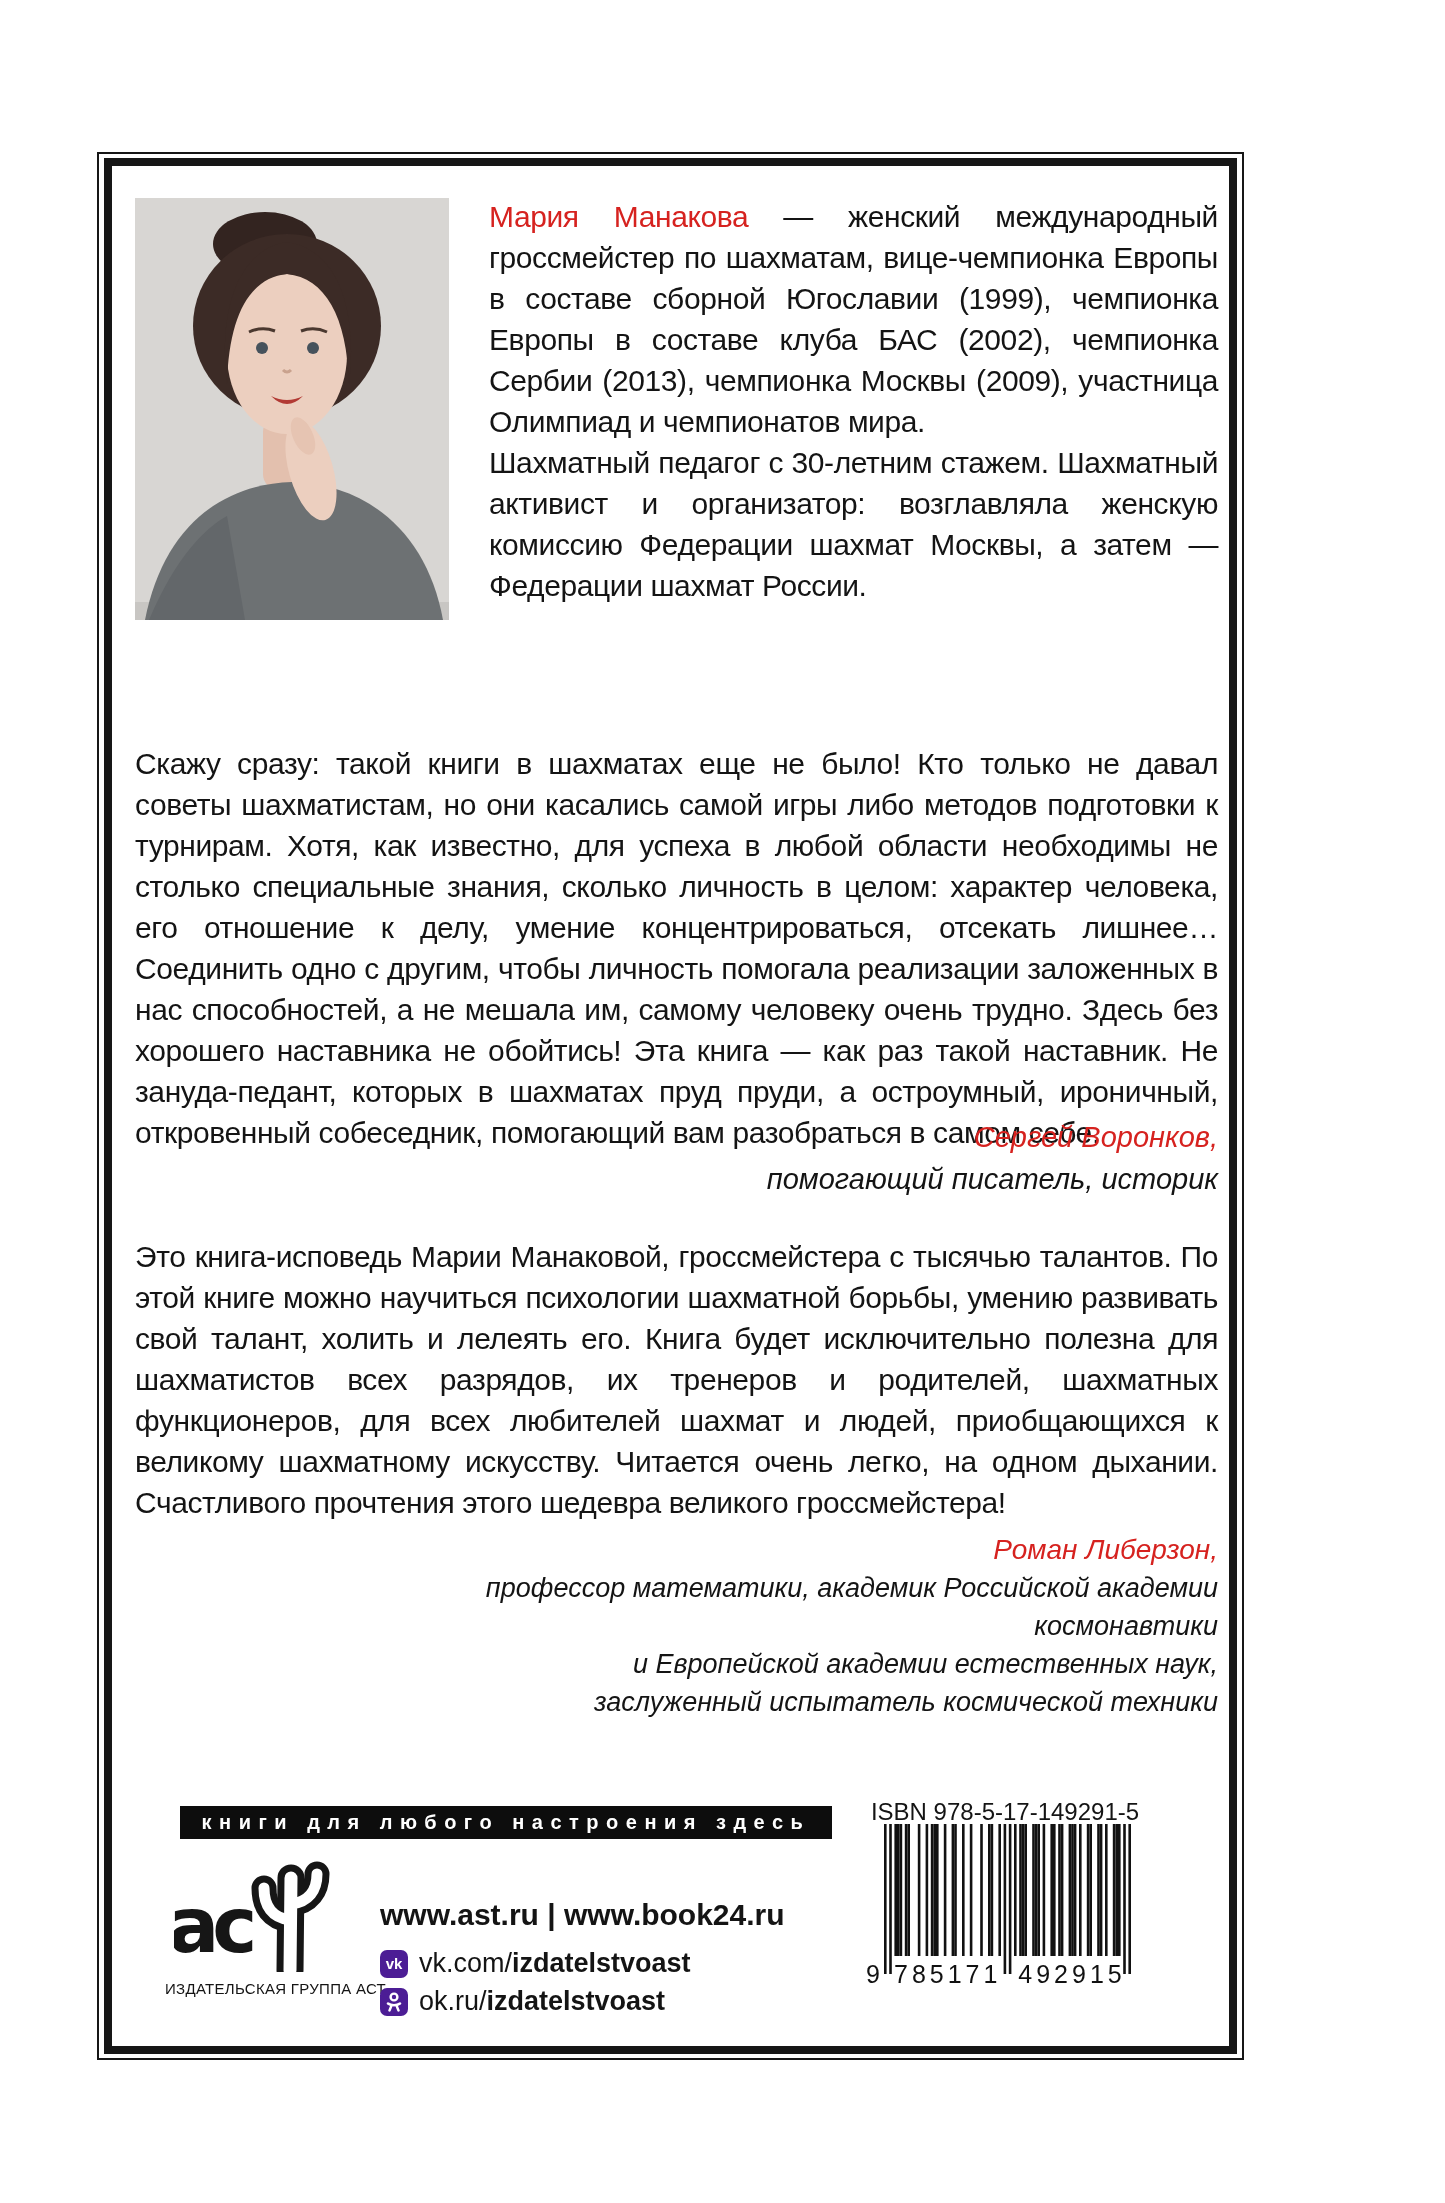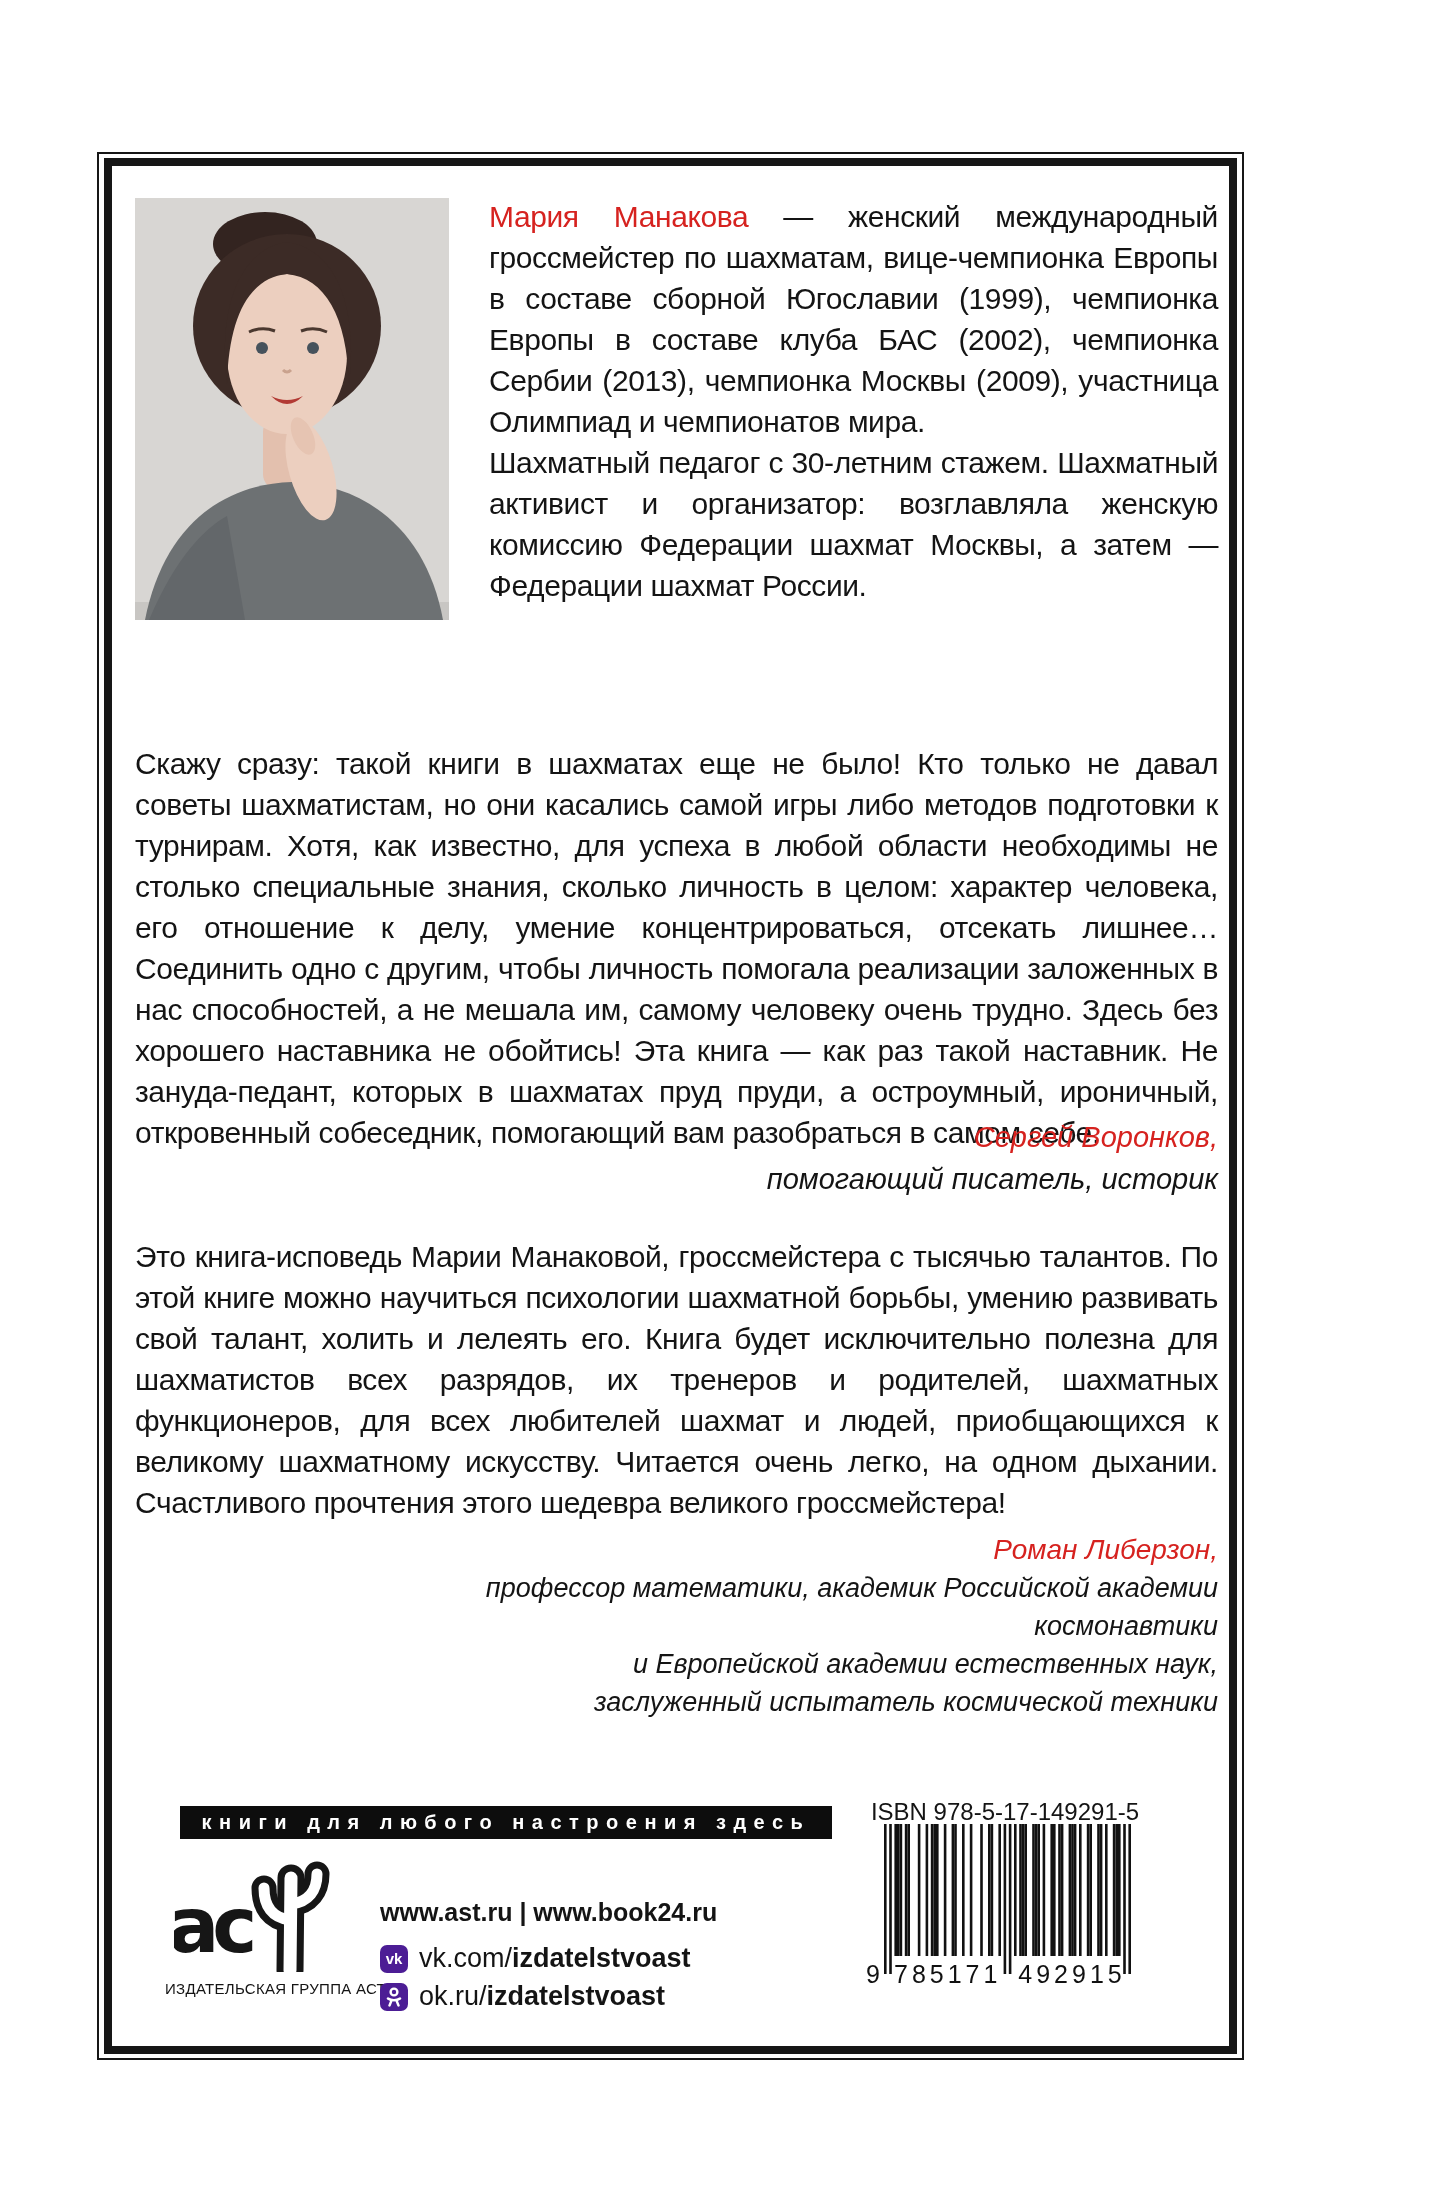--- a/index.html
+++ b/index.html
@@ -36,21 +36,21 @@
         font-size:24px;letter-spacing:0px;}
   .barcode{position:absolute;left:868px;top:1824px;width:268px;height:172px;}
   .barcode svg{position:absolute;left:0;top:0;}
   .bc-digit{position:absolute;font-size:25px;letter-spacing:2px;top:136px;color:#111;}
   .bc-d0{left:-2px;}
   .bc-d1{left:26px;width:108px;text-align:left;letter-spacing:4px;}
   .bc-d2{left:150px;width:108px;text-align:center;letter-spacing:4px;}
   .ast{position:absolute;left:165px;top:1846px;width:178px;text-align:center;}
   .ast-label{margin-top:4px;font-size:15px;letter-spacing:0.3px;white-space:nowrap;}
   .links{position:absolute;left:380px;top:1898px;}
-  .www-line{font-weight:bold;font-size:25px;margin-bottom:17px;}
+  .www-line{font-weight:bold;font-size:30px;margin-bottom:17px;}
   .soc-line{display:flex;align-items:center;margin-bottom:9px;font-size:27px;height:29px;}
   .soc-icon{width:28px;height:28px;background:#4c1d95;border-radius:7px;margin-right:11px;
             display:flex;align-items:center;justify-content:center;flex:0 0 auto;}
   .soc-icon span{color:#fff;font-weight:bold;font-size:15px;line-height:1;}
   .b{font-weight:bold;}
 </style>
 </head>
 <body>
 
 <div class="page">

